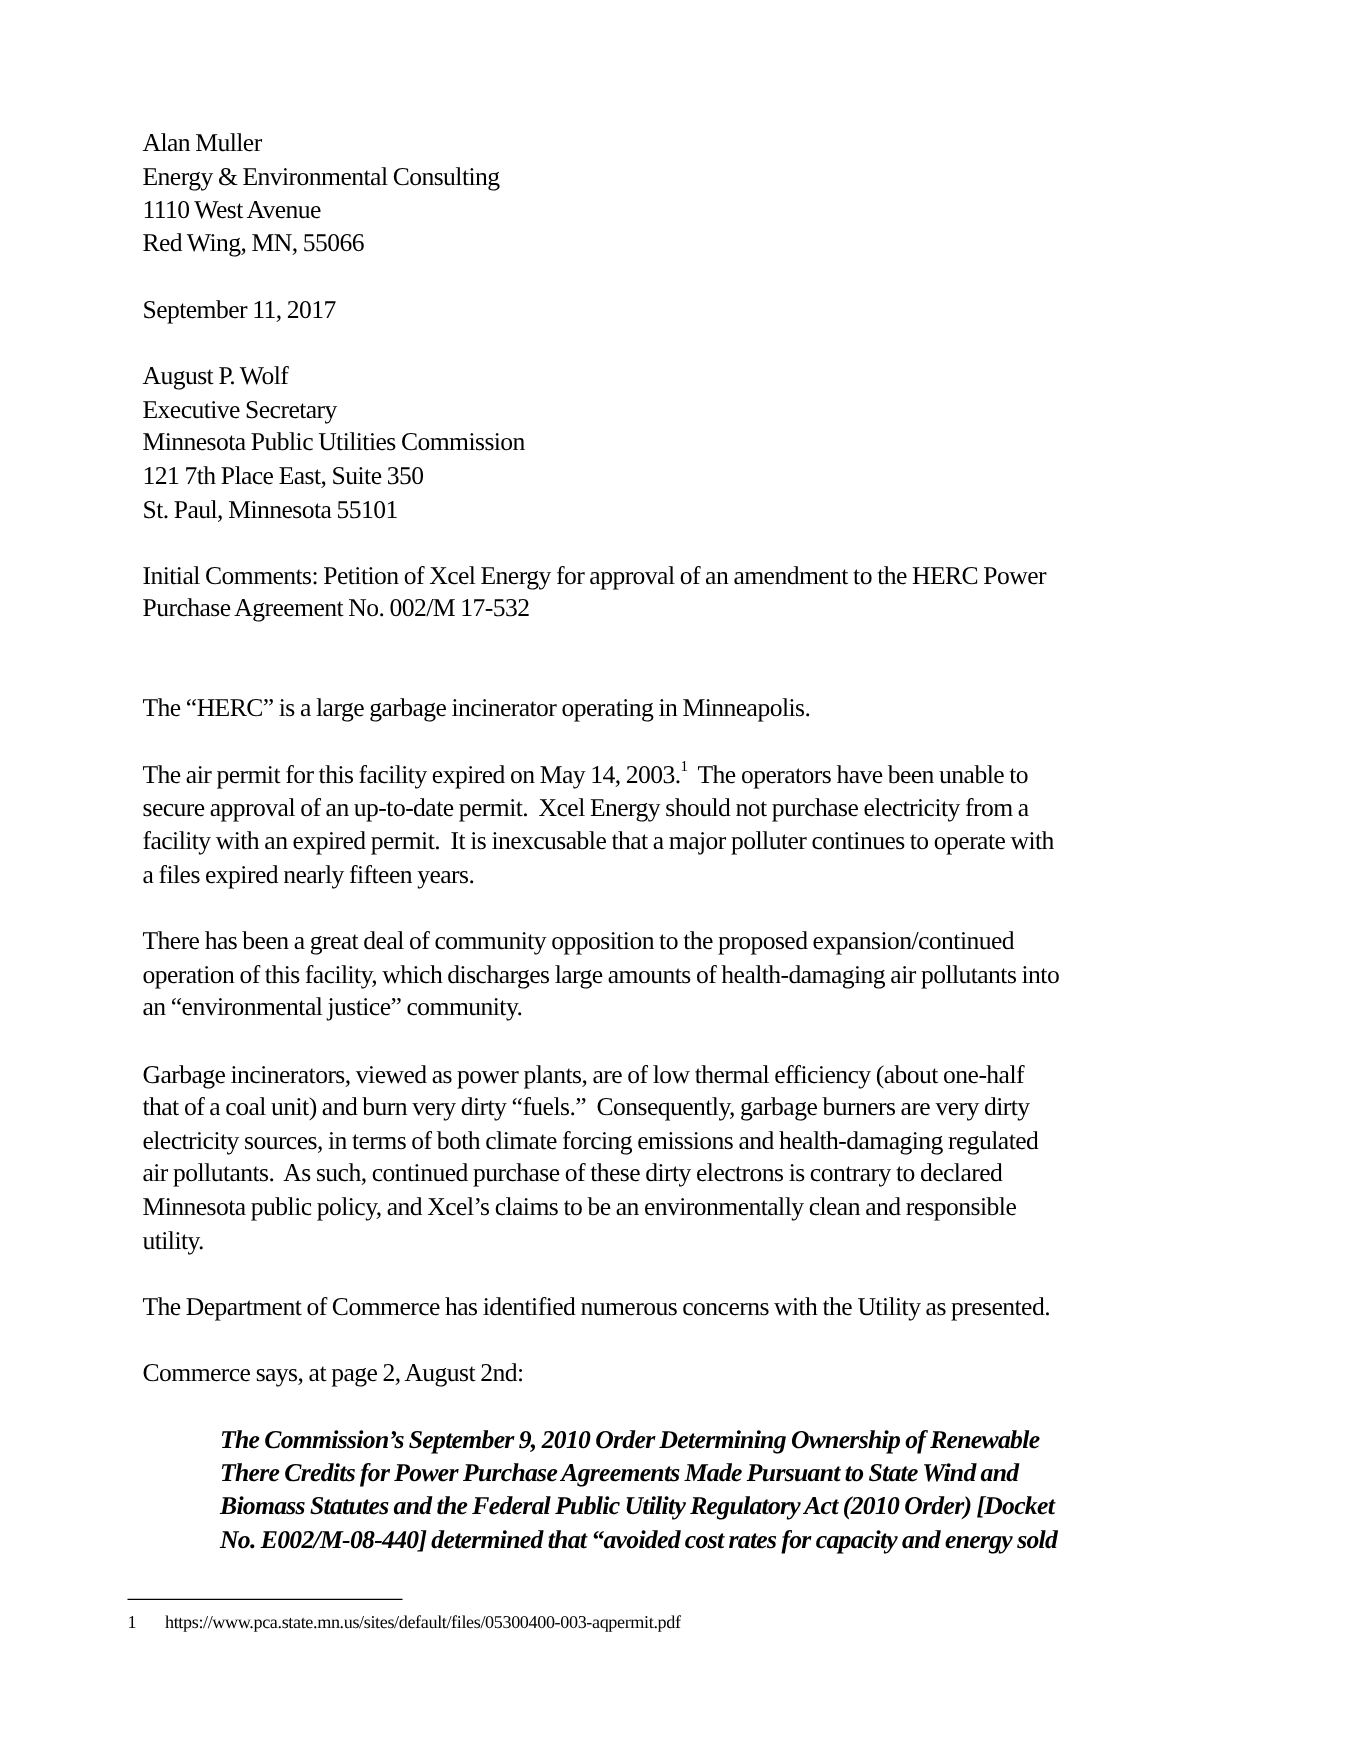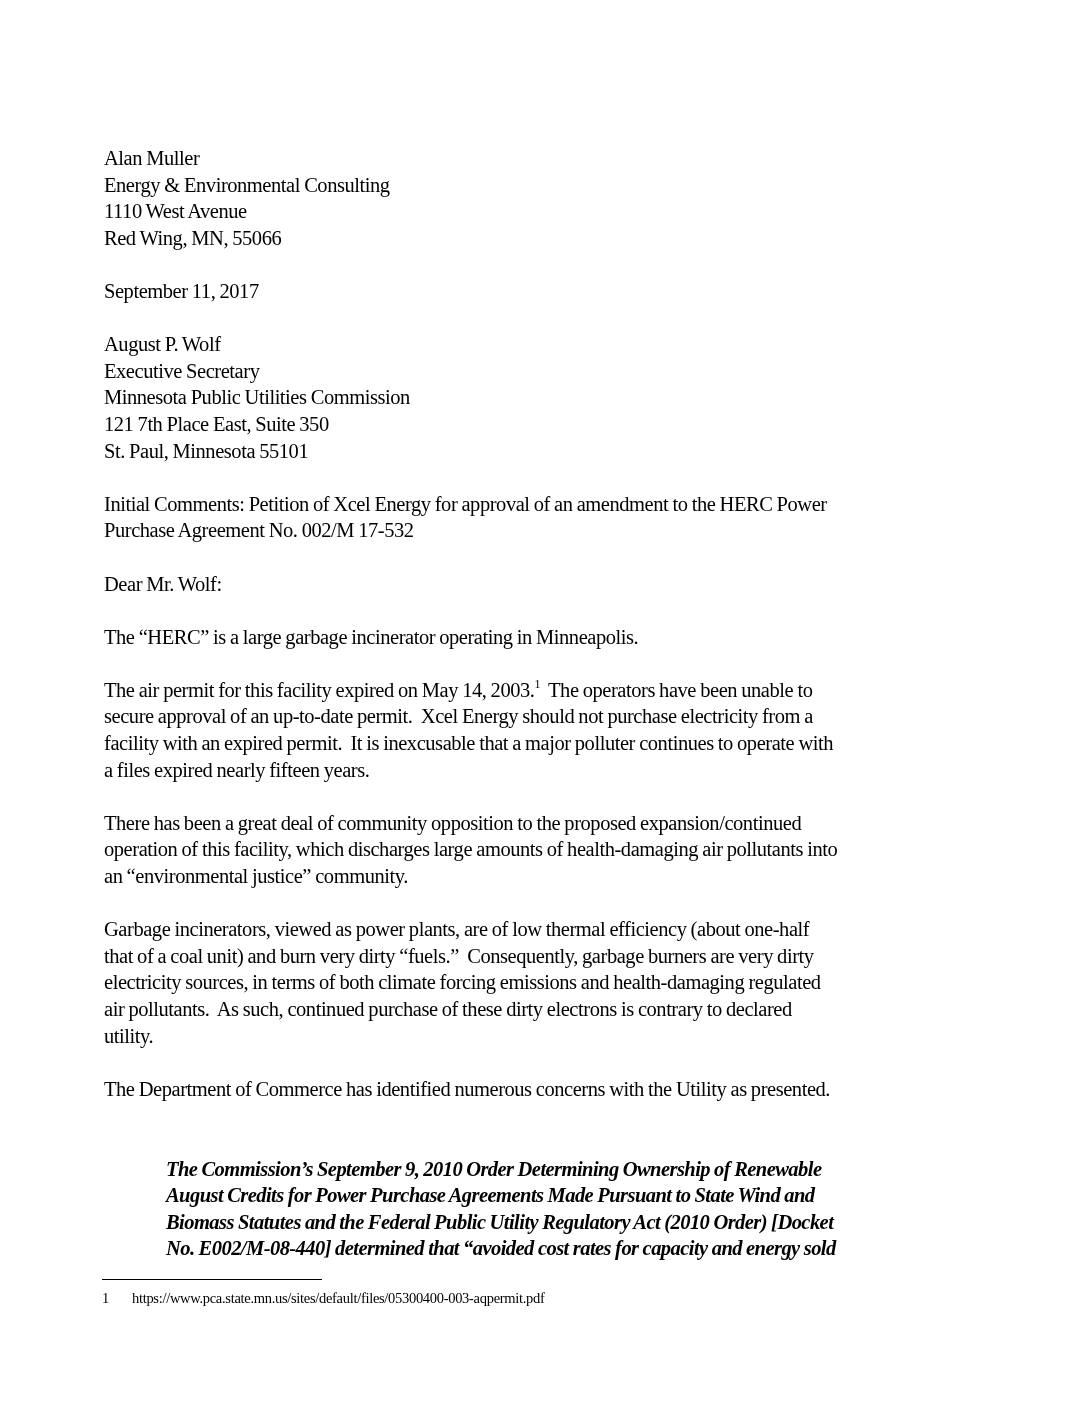--- a/index.html
+++ b/index.html
@@ -18,28 +18,27 @@
     .page {
       position: absolute;
       left: 0;
       top: 0;
       width: 1088px;
       height: 1408px;
       background: #ffffff;
     }
     .body-text {
       position: absolute;
-      left: 104px;
+      left: 114px;
       top: 102px;
       width: 890px;
       font-size: 20.5px;
       line-height: 26.6px;
       letter-spacing: -0.45px;
       word-spacing: -0.5px;
-      margin-top: 43px;
     }
     .line { display: block; white-space: nowrap; }
     .gap { height: 26.6px; }
     .para { display: block; }
     .underline { text-underline-offset: 2px; }
     .sup {
       font-size: 12px;
       vertical-align: 9px;
       line-height: 0;
     }
@@ -97,21 +96,20 @@
       <span class="line">St. Paul, Minnesota 55101</span>
     </div>
     <div class="gap"></div>
 
     <div>
       <span class="line">Initial Comments:  Petition of Xcel Energy for approval of an amendment to the HERC Power</span>
       <span class="line">Purchase Agreement No. 002/M 17-532</span>
     </div>
     <div class="gap"></div>
 
-    <span class="line">Dear Mr. Wolf:</span>
     <div class="gap"></div>
 
     <div class="para">
       <span class="line">The “HERC” is a large garbage incinerator operating in Minneapolis.</span>
     </div>
     <div class="gap"></div>
 
     <div class="para">
       <span class="line"><span>The air permit for this facility expired on May 14, 2003.</span><span class="sup">1</span><span style="white-space:pre">  The operators have been unable to</span></span>
       <span class="line" style="white-space:pre">secure approval of an up-to-date permit.  Xcel Energy should not purchase electricity from a</span>
@@ -125,34 +123,38 @@
       <span class="line">operation of this facility, which discharges large amounts of health-damaging air pollutants into</span>
       <span class="line">an “environmental justice” community.</span>
     </div>
     <div class="gap"></div>
 
     <div class="para">
       <span class="line">Garbage incinerators, viewed as power plants, are of low thermal efficiency (about one-half</span>
       <span class="line" style="white-space:pre">that of a coal unit) and burn very dirty “fuels.”  Consequently, garbage burners are very dirty</span>
       <span class="line">electricity sources, in terms of both climate forcing emissions and health-damaging regulated</span>
       <span class="line" style="white-space:pre">air pollutants.  As such, continued purchase of these dirty electrons is contrary to declared</span>
+      <span class="line">Minnesota public policy, and Xcel’s claims to be an environmentally clean and responsible</span>
       <span class="line">utility.</span>
     </div>
     <div class="gap"></div>
 
     <div class="para">
       <span class="line">The Department of Commerce has identified numerous concerns with the Utility as presented.</span>
     </div>
     <div class="gap"></div>
 
+    <div class="para">
+      <span class="line">Commerce says, at page 2, August 2nd:</span>
+    </div>
     <div class="gap"></div>
 
     <div class="quote-block">
       <span class="line">The Commission’s September 9, 2010 Order Determining Ownership of Renewable</span>
-      <span class="line">August Credits for Power Purchase Agreements Made Pursuant to State Wind and</span>
+      <span class="line">There Credits for Power Purchase Agreements Made Pursuant to State Wind and</span>
       <span class="line">Biomass Statutes and the Federal Public Utility Regulatory Act (2010 Order) [Docket</span>
       <span class="line">No. E002/M-08-440] determined that “avoided cost rates for capacity and energy sold</span>
     </div>
   </div>
 
   <div class="footnote-rule"></div>
   <div class="footnote">
     <span class="fn-num">1</span><span>https://www.pca.state.mn.us/sites/default/files/05300400-003-aqpermit.pdf</span>
   </div>
 </div>

